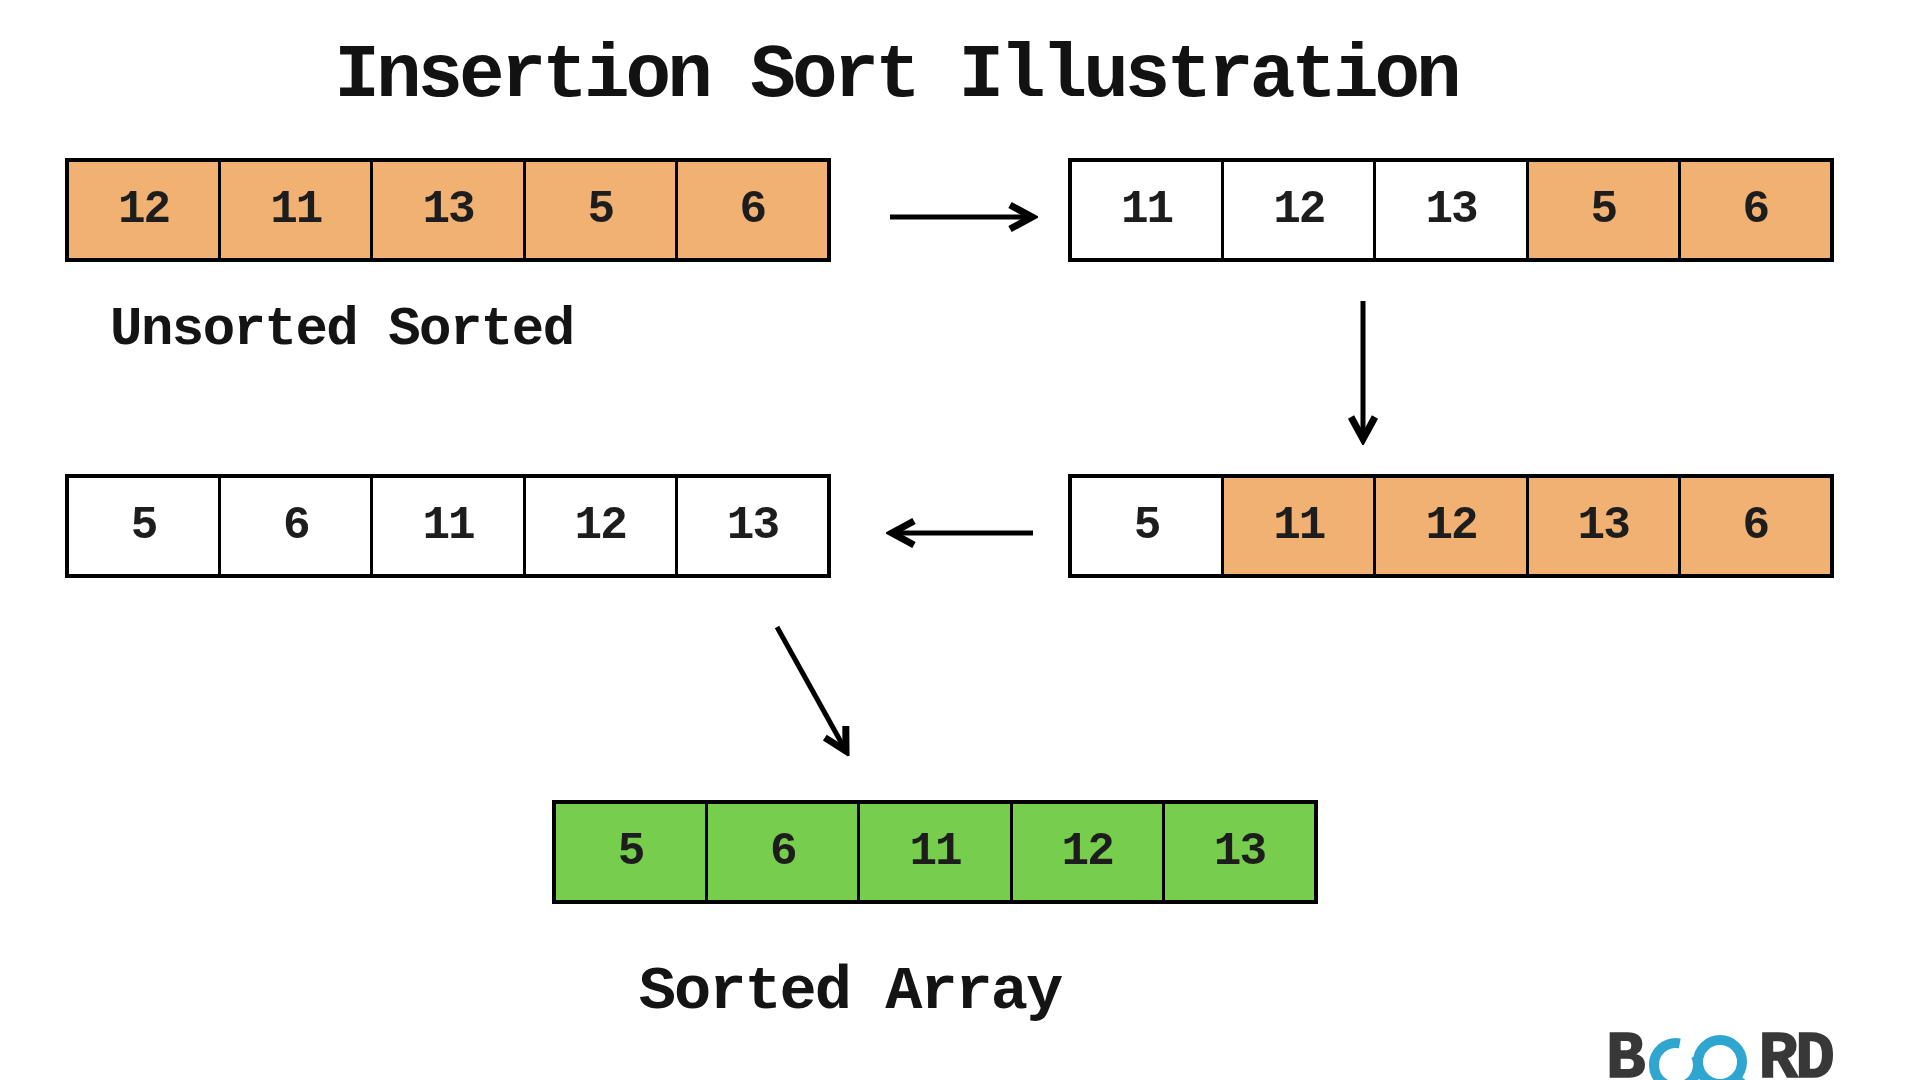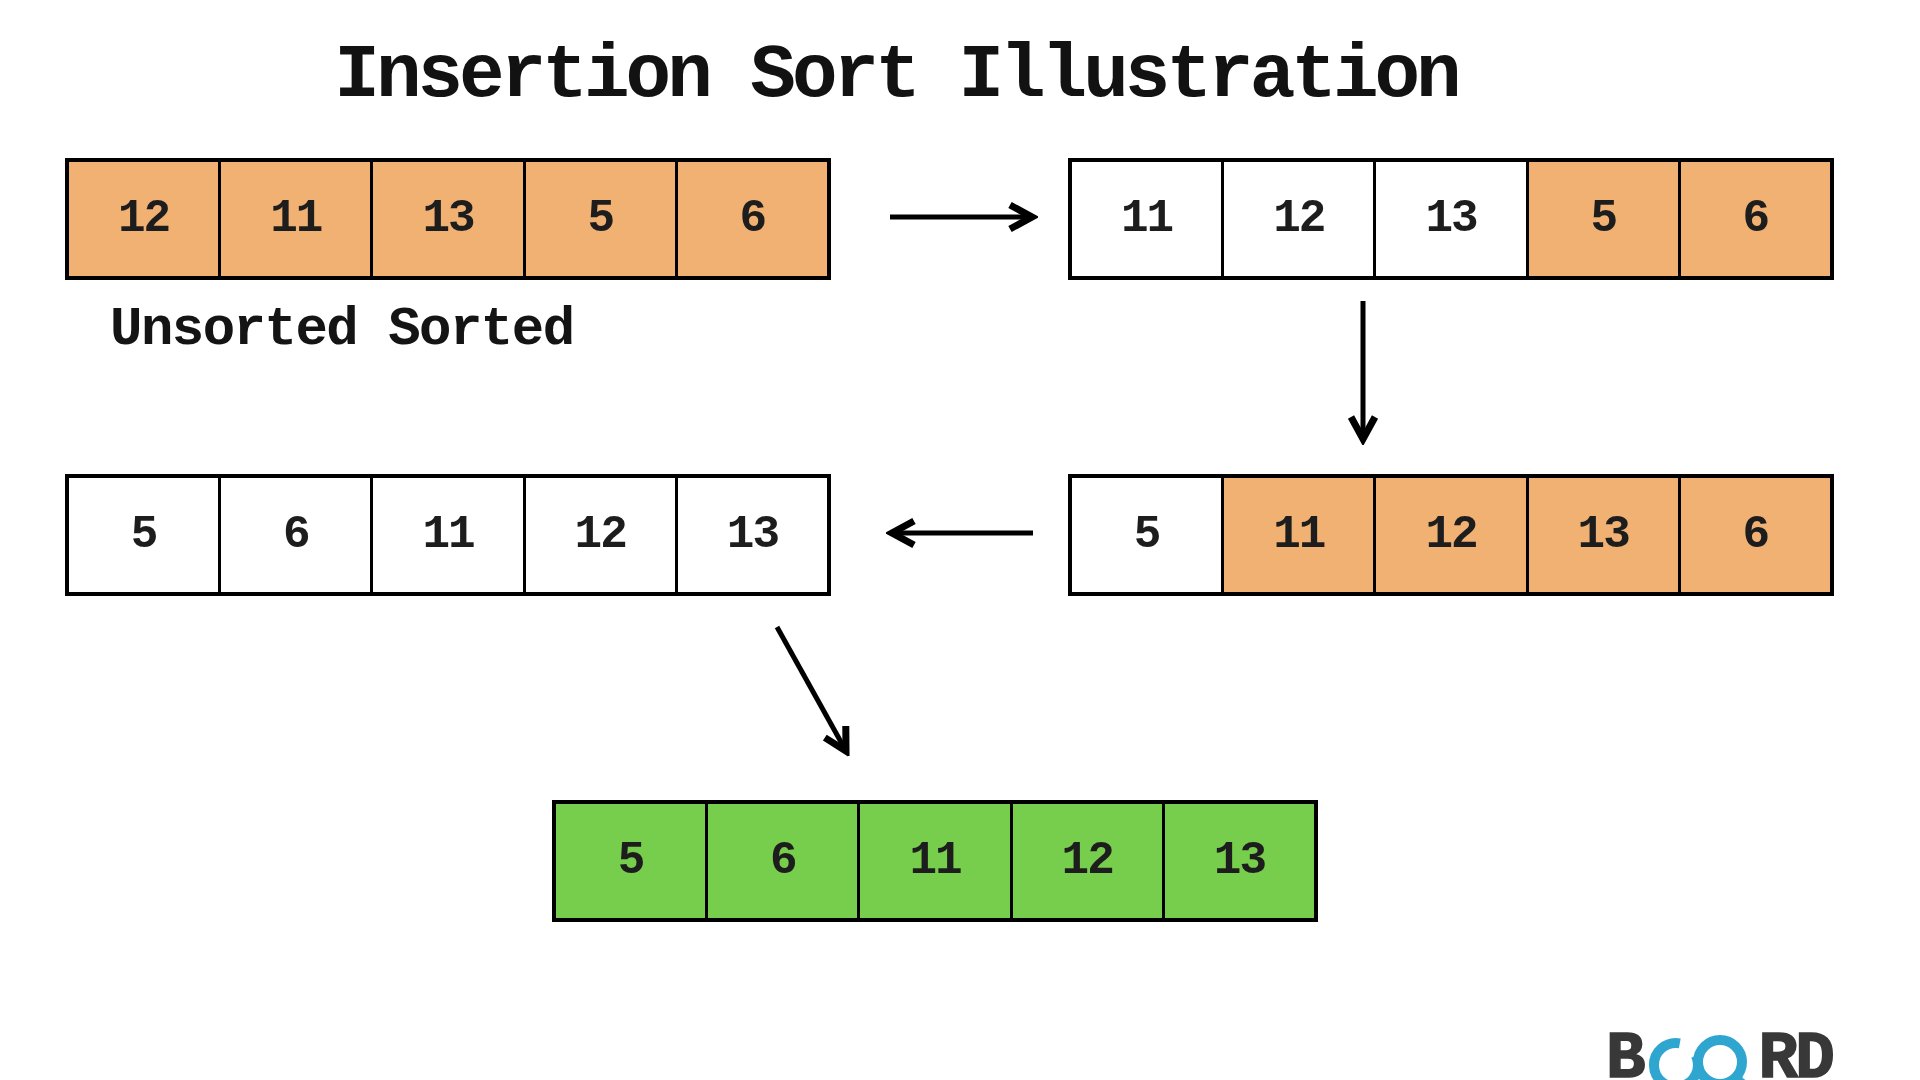--- a/index.html
+++ b/index.html
@@ -9,21 +9,21 @@
   }
 
   .title {
     position:absolute; left:896px; top:8px; transform:translateX(-50%);
     font-size:76px; font-weight:800; letter-spacing:-4px; color:#121212;
     white-space:nowrap; line-height:1.15;
   }
 
   .array {
     position:absolute; box-sizing:border-box; display:flex;
-    width:766px; height:122px; border:4px solid #000; background:#fff;
+    width:766px; height:104px; border:4px solid #000; background:#fff;
   }
   .cell {
     flex:1 1 0; display:flex; align-items:center; justify-content:center;
     border-left:3px solid #000; font-size:46px; font-weight:700;
     letter-spacing:-2px; color:#1d1d1d;
   }
   .cell:first-child { border-left:none; }
 
   .array-unsorted { left:65px;   top:133px; }
   .array-step1    { left:1068px; top:133px; }
@@ -87,20 +87,21 @@
 
   <div class="array array-sorted">
     <div class="cell" style="background-color: rgb(119, 206, 76);">5</div>
     <div class="cell" style="background-color: rgb(119, 206, 76);">6</div>
     <div class="cell" style="background-color: rgb(119, 206, 76);">11</div>
     <div class="cell" style="background-color: rgb(119, 206, 76);">12</div>
     <div class="cell" style="background-color: rgb(119, 206, 76);">13</div>
   </div>
 
   <div class="label label-unsorted">Unsorted Sorted</div>
+  <div class="label label-sorted">Sorted Array</div>
 
   <svg class="arrows" viewBox="0 0 1920 1080">
     <defs>
       <marker id="ah" markerUnits="userSpaceOnUse" markerWidth="34" markerHeight="34" refX="28" refY="17" orient="auto">
         <path class="arrow-head" d="M6,5 L28,17 L6,29"></path>
       </marker>
     </defs>
     <line class="arrow-line" x1="890" y1="192" x2="1032" y2="192" marker-end="url(#ah)"></line>
     <line class="arrow-line" x1="1363" y1="276" x2="1363" y2="414" marker-end="url(#ah)"></line>
     <line class="arrow-line" x1="1033" y1="508" x2="892" y2="508" marker-end="url(#ah)"></line>

